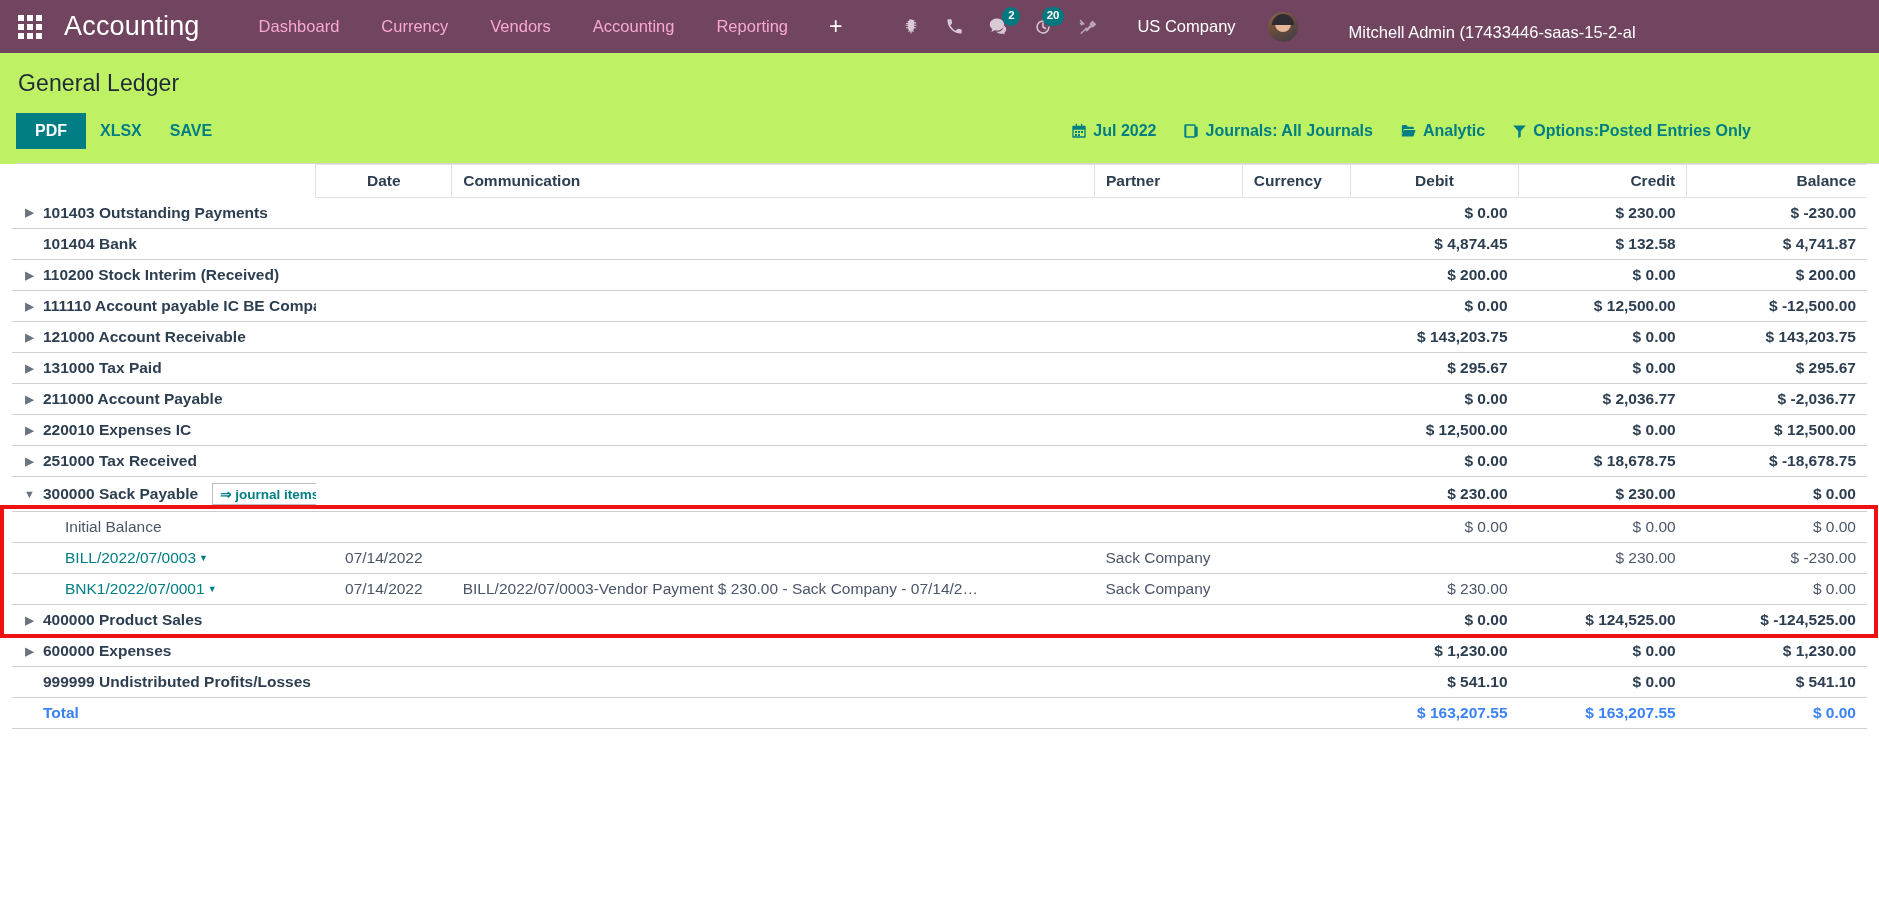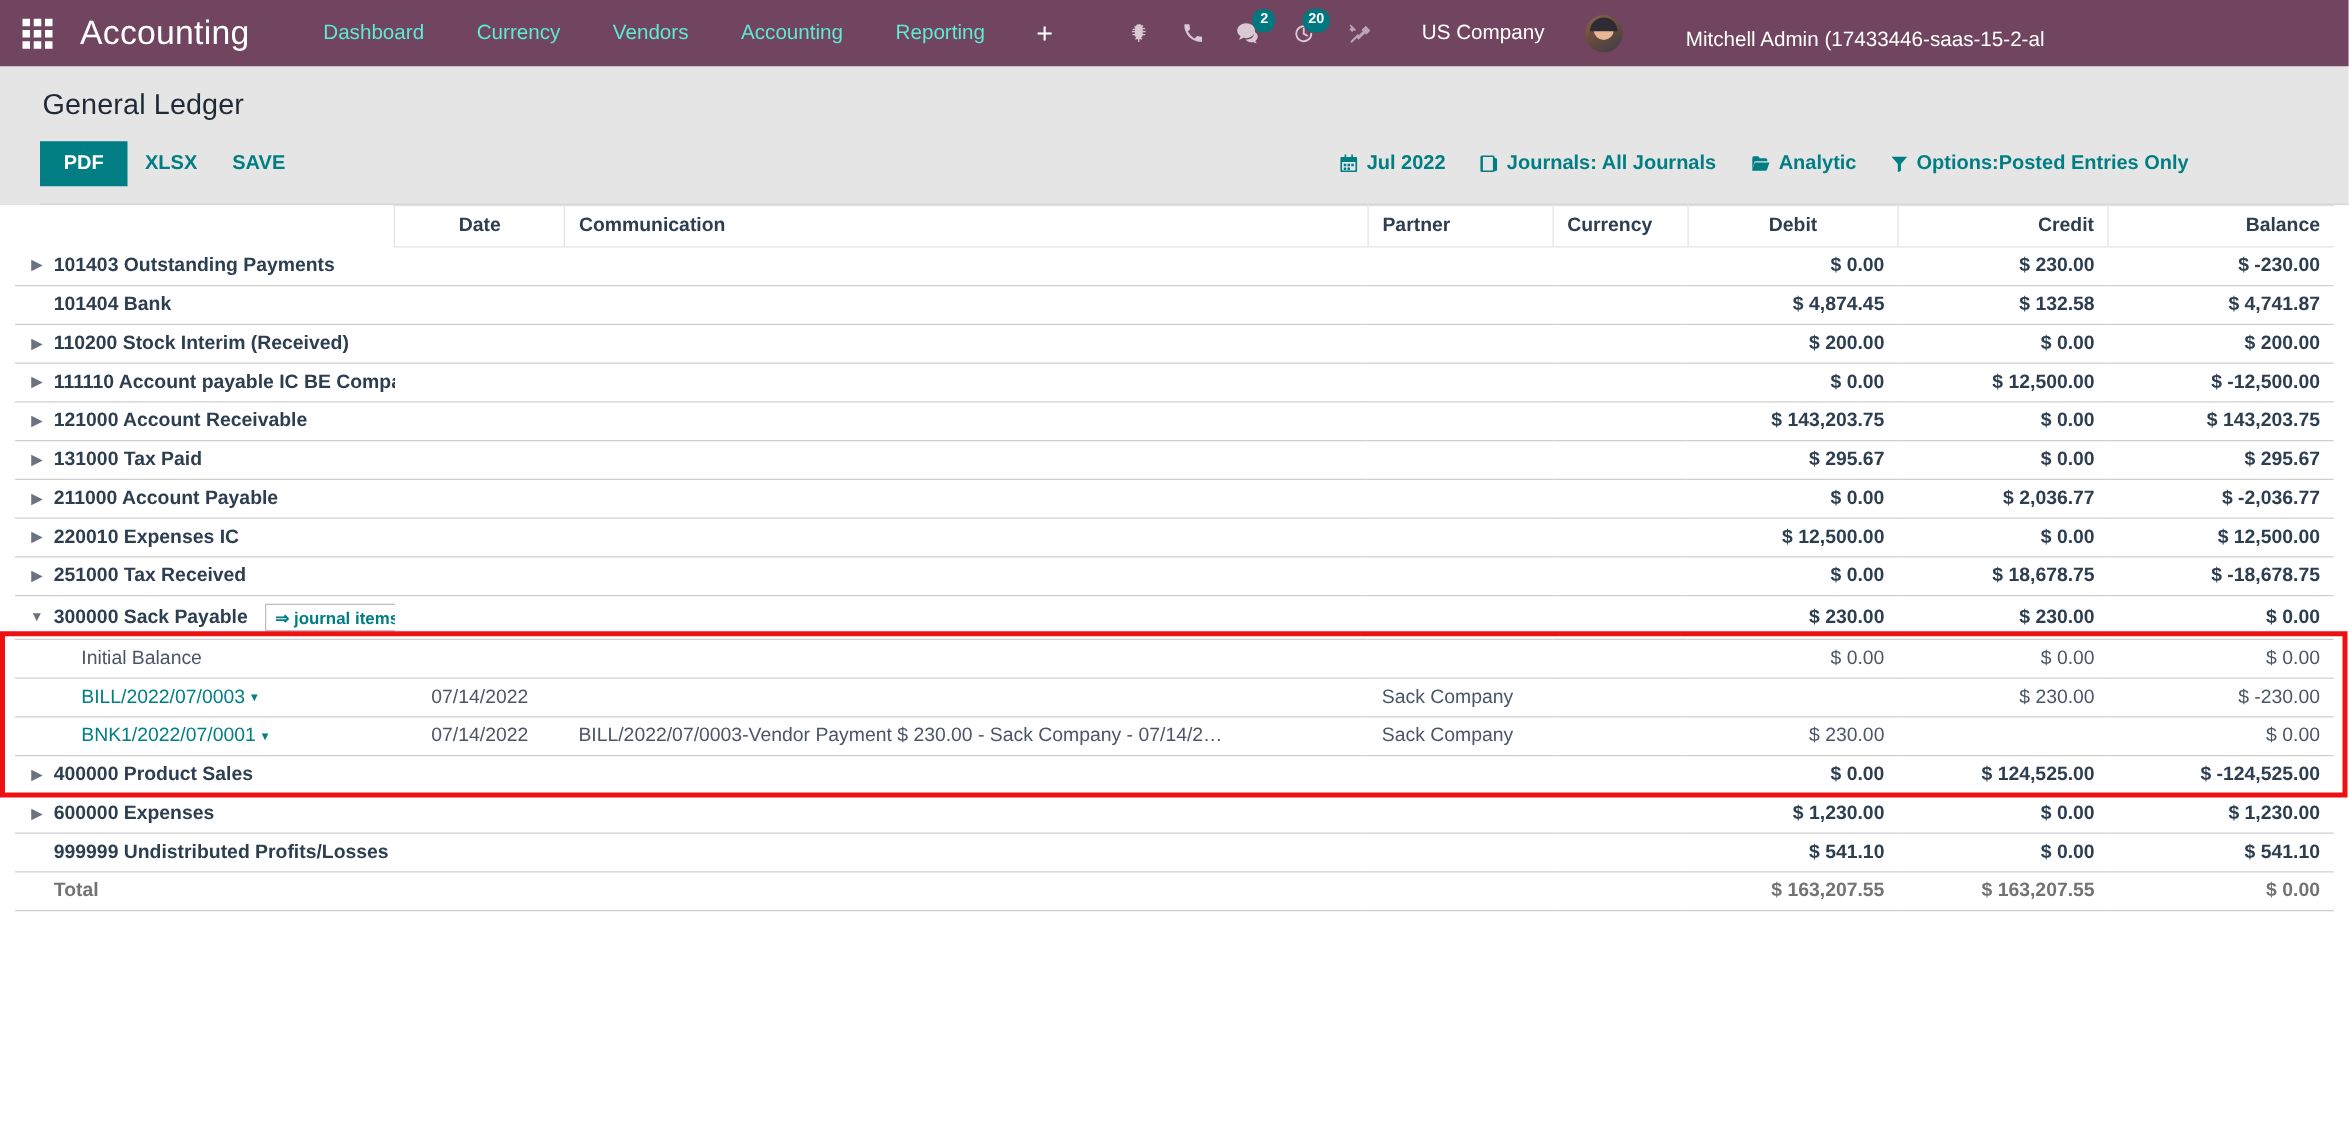--- a/index.html
+++ b/index.html
@@ -41,21 +41,21 @@
     white-space: nowrap;
     cursor: pointer;
     letter-spacing: 0.2px;
   }
   .nav-item {
     font-size: 16.5px;
     padding: 0 21px;
     line-height: 53px;
     white-space: nowrap;
     cursor: pointer;
-    color: #5eead4;
+    color: #f9a8d4;
   }
   .nav-plus {
     font-size: 23px; padding: 0 20px; line-height: 53px; cursor: pointer;
     font-weight: 300;
   }
   .nav-spacer { flex: 0 0 28px; }
   .sys-icon {
     position: relative;
     padding: 0 13px;
     line-height: 53px;
@@ -102,21 +102,21 @@
     background: #e7b896; left: 7px; top: 4px;
   }
   .avatar::before {
     content: ""; position: absolute;
     width: 22px; height: 11px; border-radius: 11px 11px 0 0;
     background: #2f2b33; left: 4px; top: 2px; z-index: 2;
   }
   .user-name { font-size: 16.5px; color: #ffffff; }
 
   
-  .control-panel { padding: 0 0 0 32px; background: #e5e5e5; }
+  .control-panel { padding: 0 0 0 16px; background: #bef264; }
   .page-title {
     font-size: 23px;
     color: #1f2937;
     font-weight: 400;
     padding: 17px 0 0 2px;
     letter-spacing: 0.1px;
   }
   .toolbar-row {
     display: flex;
     align-items: center;
@@ -204,21 +204,21 @@
     padding: 6px 11px;
     border-bottom: 1px solid #cfcfcf;
     vertical-align: middle;
     white-space: nowrap;
     overflow: hidden;
   }
   tr.lvl0 td { font-weight: bold; color: #2c3e50; }
   tr.lvl1 td { font-weight: normal; color: #4a5568; }
   tr.total td {
     font-weight: bold;
-    color: #737373;
+    color: #3b82f6;
     border-top: 1px solid #cfcfcf;
     border-bottom: 1px solid #9b9b9b;
   }
   td.num { text-align: right; font-variant-numeric: tabular-nums; }
   td.date-c { text-align: center; }
   td.name-c { padding-left: 8px; }
 
   .acct-cell { display: flex; align-items: center; gap: 7px; }
   .caret {
     width: 13px; flex: 0 0 13px;

